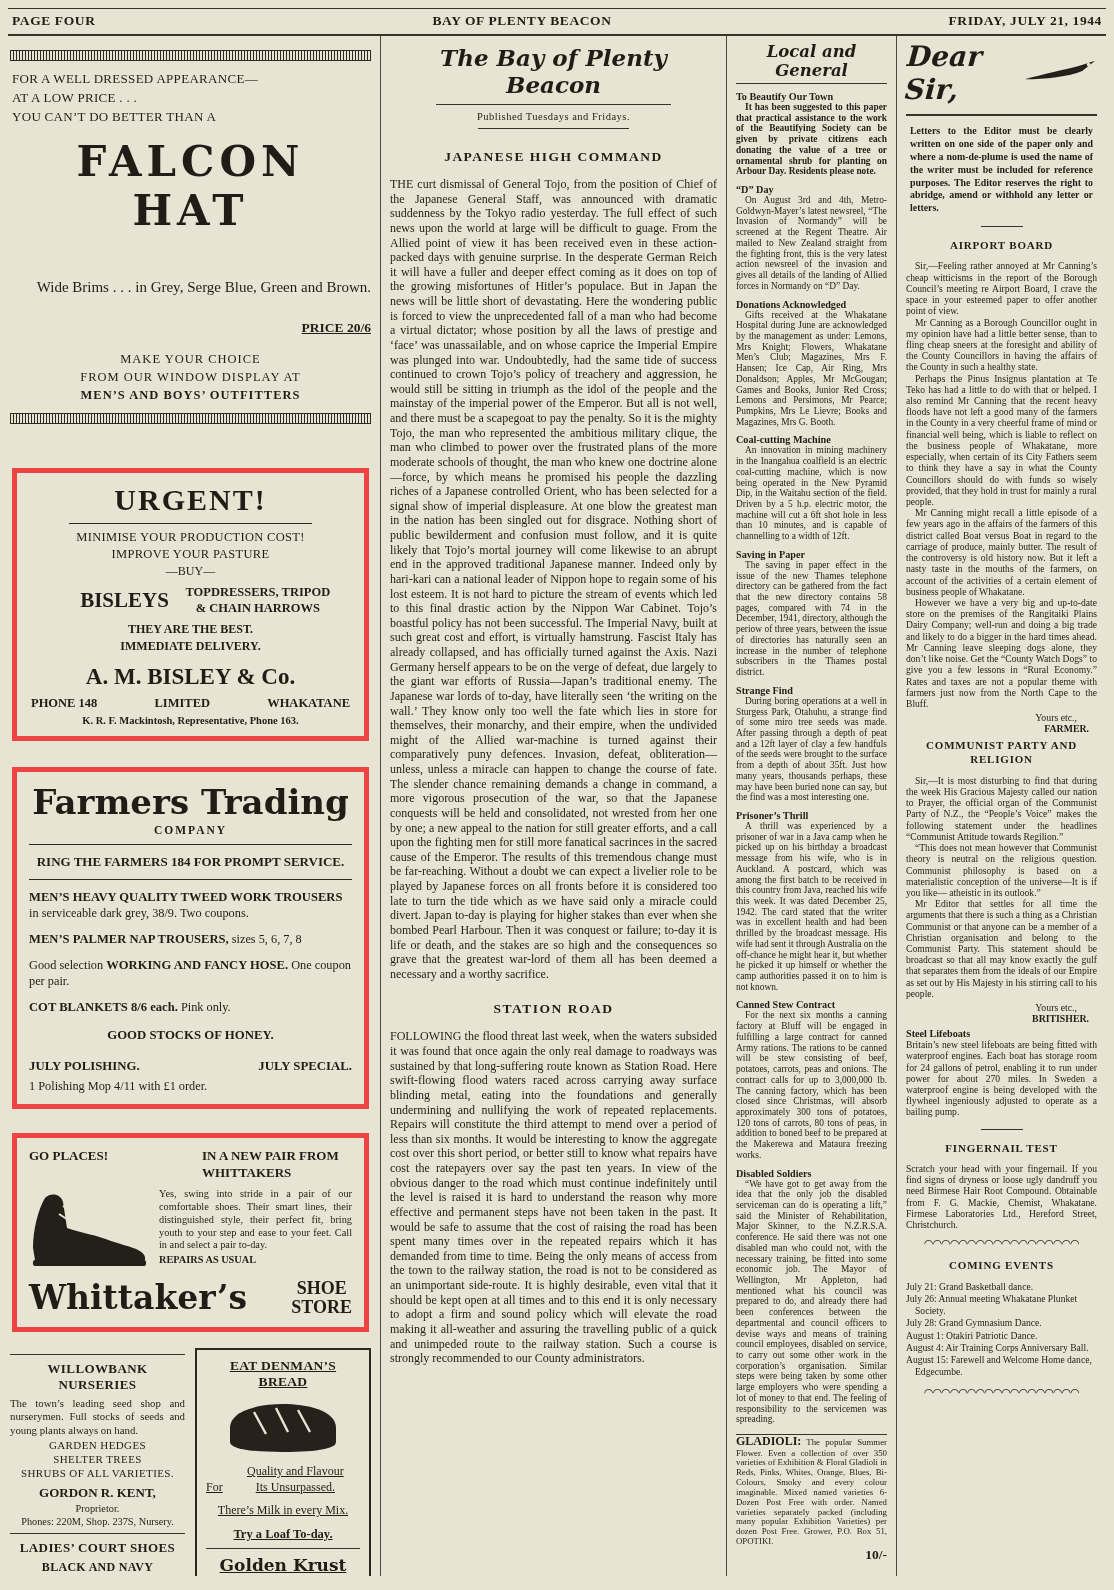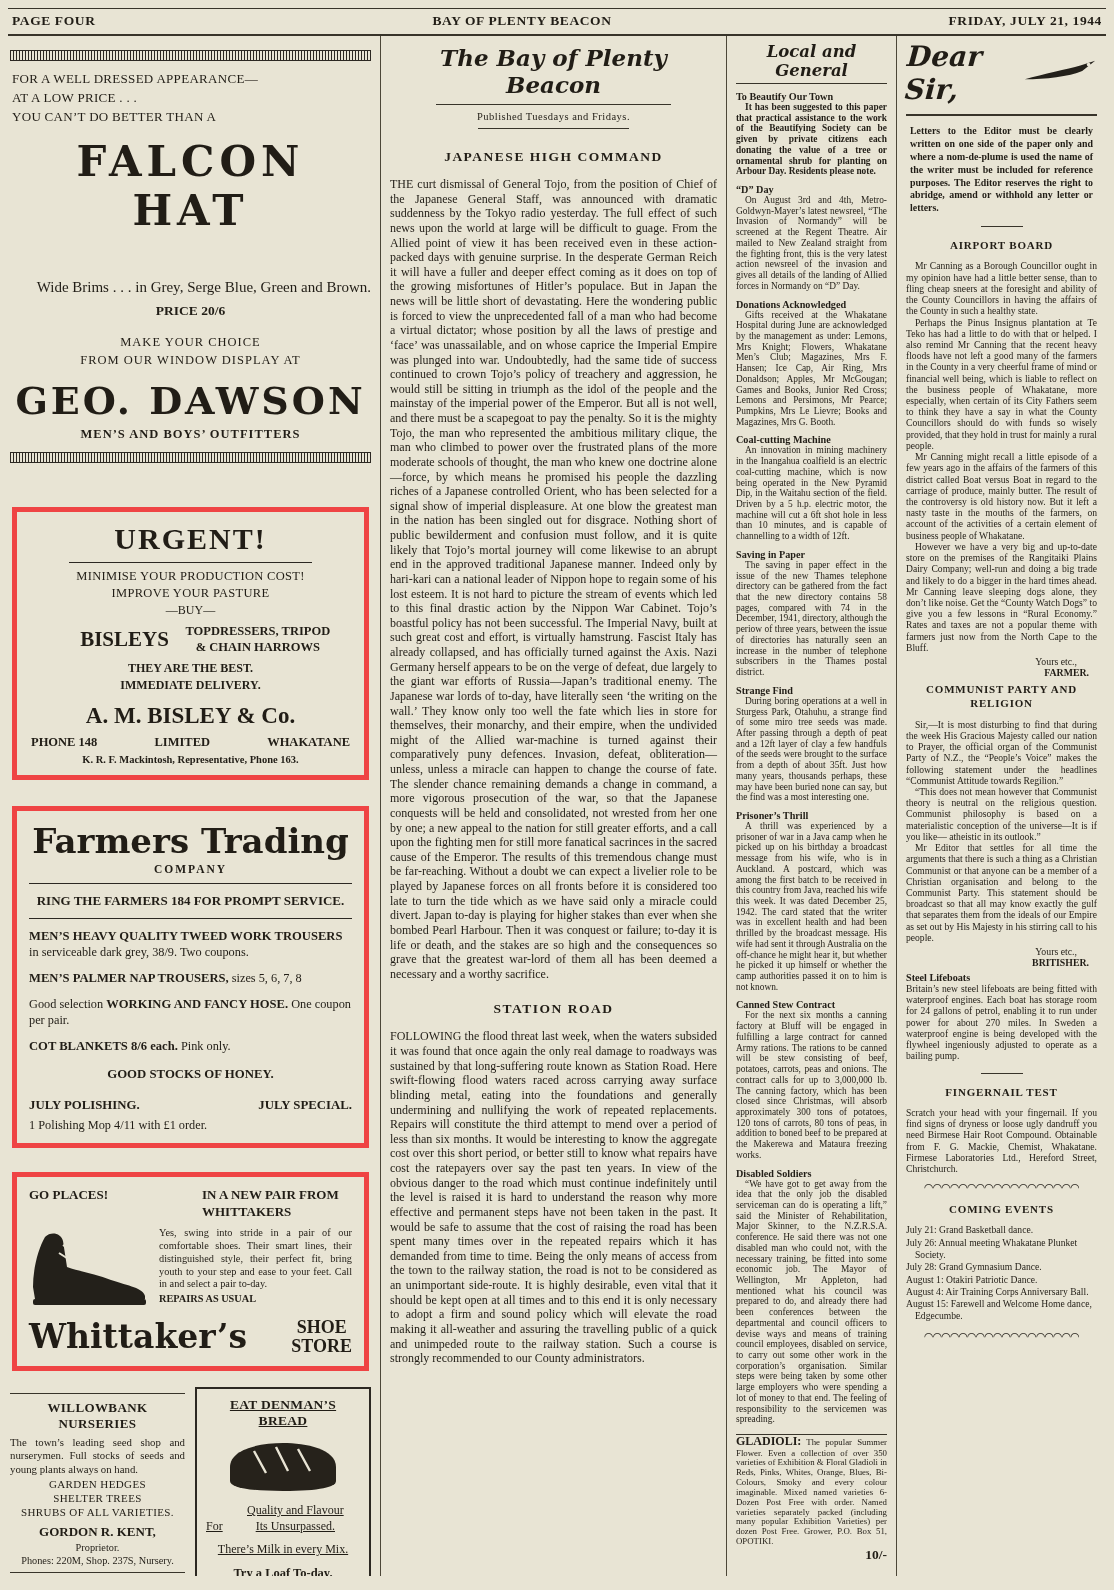--- a/index.html
+++ b/index.html
@@ -17,21 +17,21 @@
   .col + .col { border-left:1px solid #4c4738; }
   hr.rule { border:none; border-top:1px solid #38342a; margin:6px 0; }
   
   .hatch { height:11px; border-top:1px solid #2c2822; border-bottom:1px solid #2c2822;
            background:repeating-linear-gradient(90deg,#2c2822 0 1px,transparent 1px 3px); }
   .ad-falcon { margin-top:14px; }
   .falcon-line { font-size:13px; margin:3px 2px; letter-spacing:.3px; }
   .falcon-title { font-family:"DejaVu Serif",serif; font-size:42px; font-weight:bold;
                   text-align:center; letter-spacing:5px; margin:12px 0 8px; }
   .falcon-sub { text-align:right; font-size:15px;margin-top:44px; }
-  .falcon-price { text-align:center; font-weight:bold; font-size:13.5px; margin:7px 0 16px; }
+  .falcon-price { text-align:right; font-weight:bold; font-size:13.5px; margin:24px 0 16px;text-decoration:underline; }
   .falcon-choice { text-align:center; font-size:12.5px; letter-spacing:1px; margin:3px 0; }
   .dawson { font-family:"DejaVu Serif",serif; font-size:38px; font-weight:bold; text-align:center;
             letter-spacing:3px; margin:10px 0 4px; }
   .dawson-sub { text-align:center; font-weight:bold; font-size:12.5px; letter-spacing:1px; margin-bottom:10px; }
   .boxed { border:5px solid #ef4444; padding:10px 12px; }
   .ad-urgent { margin:44px 2px 0; text-align:center; }
   .urgent-title { font-size:30px; font-weight:bold; letter-spacing:2px; }
   .urgent-rule { border:none; border-top:1px solid #2c2822; margin:6px 40px; }
   .urgent-line { font-size:12.5px; margin:2px 0; letter-spacing:.3px; }
   .buy { font-size:12px; margin:1px 0; }
@@ -135,21 +135,20 @@
         <div style="margin-top:10px;">
           <p class="falcon-line">FOR A WELL DRESSED APPEARANCE—</p>
           <p class="falcon-line">AT A LOW PRICE . . .</p>
           <p class="falcon-line">YOU CAN’T DO BETTER THAN A</p>
         </div>
         <div class="falcon-title">FALCON HAT</div>
         <p class="falcon-sub">Wide Brims . . . in Grey, Serge Blue, Green and Brown.</p>
         <p class="falcon-price">PRICE 20/6</p>
         <p class="falcon-choice">MAKE YOUR CHOICE</p>
         <p class="falcon-choice">FROM OUR WINDOW DISPLAY AT</p>
-        <div class="dawson">GEO. DAWSON</div>
         <p class="dawson-sub">MEN’S AND BOYS’ OUTFITTERS</p>
         <div class="hatch"></div>
       </div>
 
       <div class="boxed ad-urgent">
         <div class="urgent-title">URGENT!</div>
         <hr class="urgent-rule">
         <p class="urgent-line">MINIMISE YOUR PRODUCTION COST!</p>
         <p class="urgent-line">IMPROVE YOUR PASTURE</p>
         <p class="buy">—BUY—</p>
@@ -312,20 +311,21 @@
             <path d="M2 22 C22 16 48 11 62 7 L78 2 L64 13 C50 19 24 22 2 22 Z" fill="#23201a"></path>
             <circle cx="71" cy="6" r="2" fill="#e8e4d4"></circle>
           </svg>
         </span>
       </div>
       <p class="notice">Letters to the Editor must be clearly written on one side of the paper only and where a nom-de-plume is used the name of the writer must be included for reference purposes. The Editor reserves the right to abridge, amend or withhold any letter or letters.</p>
       <hr class="sec-rule">
 
       <div class="l4-heading">AIRPORT BOARD</div>
       <div class="l4-body">
+        <p>Sir,—Feeling rather annoyed at Mr Canning’s cheap witticisms in the report of the Borough Council’s meeting re Airport Board, I crave the space in your esteemed paper to offer another point of view.</p>
         <p>Mr Canning as a Borough Councillor ought in my opinion have had a little better sense, than to fling cheap sneers at the foresight and ability of the County Councillors in having the affairs of the County in such a healthy state.</p>
         <p>Perhaps the Pinus Insignus plantation at Te Teko has had a little to do with that or helped. I also remind Mr Canning that the recent heavy floods have not left a good many of the farmers in the County in a very cheerful frame of mind or financial well being, which is liable to reflect on the business people of Whakatane, more especially, when certain of its City Fathers seem to think they have a say in what the County Councillors should do with funds so wisely provided, that they hold in trust for mainly a rural people.</p>
         <p>Mr Canning might recall a little episode of a few years ago in the affairs of the farmers of this district called Boat versus Boat in regard to the carriage of produce, mainly butter. The result of the controversy is old history now. But it left a nasty taste in the mouths of the farmers, on account of the activities of a certain element of business people of Whakatane.</p>
         <p>However we have a very big and up-to-date store on the premises of the Rangitaiki Plains Dairy Company; well-run and doing a big trade and likely to do a bigger in the hard times ahead. Mr Canning leave sleeping dogs alone, they don’t like noise. Get the “County Watch Dogs” to give you a few lessons in “Rural Economy.” Rates and taxes are not a popular theme with farmers just now from the North Cape to the Bluff.</p>
       </div>
       <p class="signoff">Yours etc.,</p>
       <p class="signer">FARMER.</p>
 
       <div class="l4-heading">COMMUNIST PARTY AND RELIGION</div>
       <div class="l4-body">

